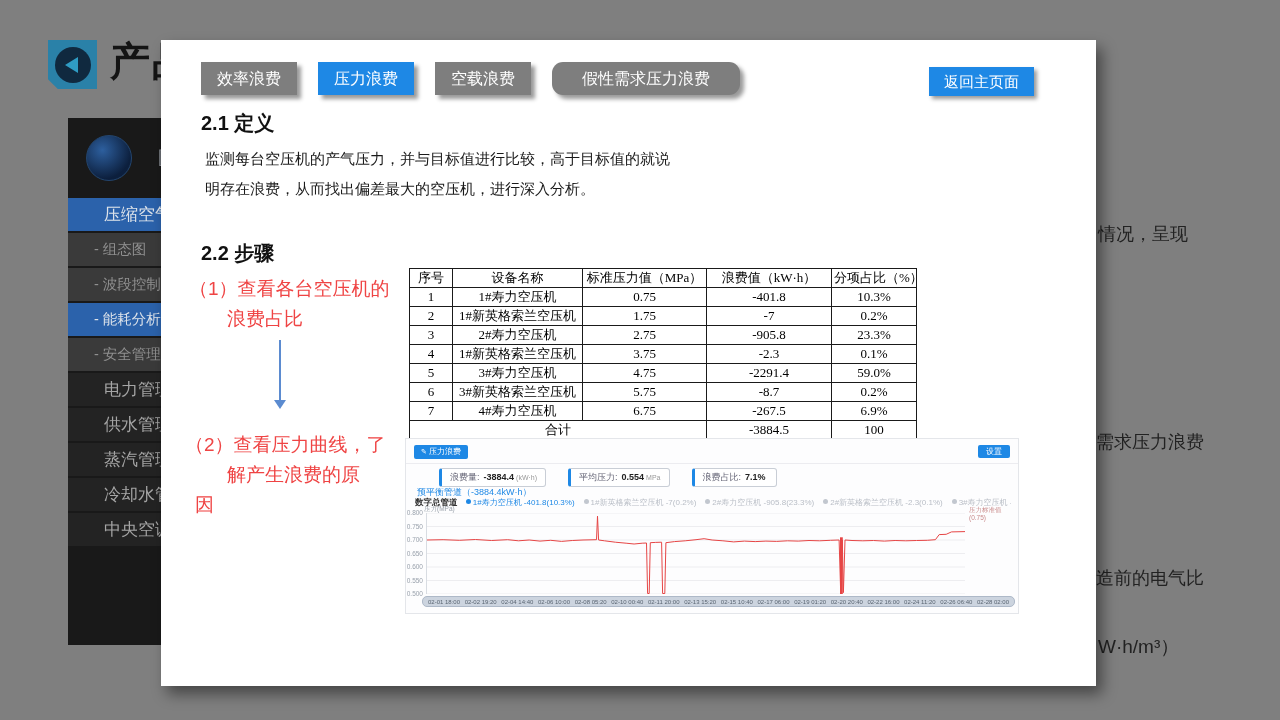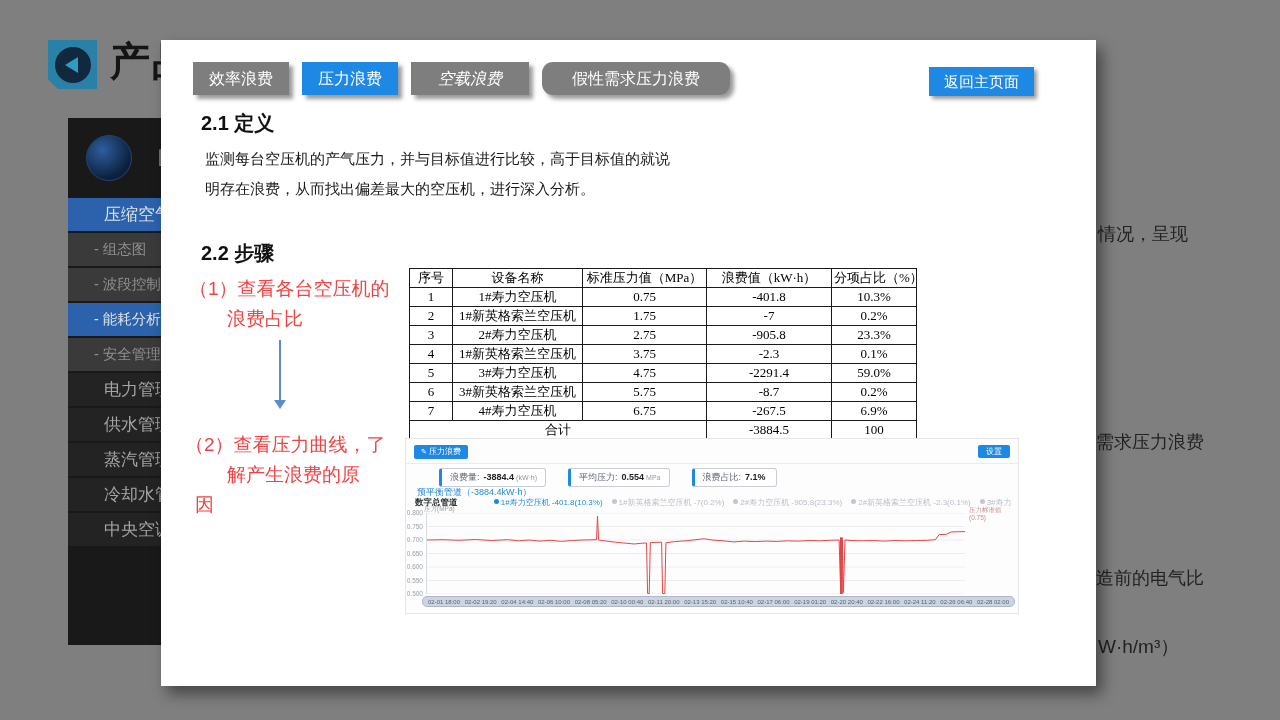--- a/index.html
+++ b/index.html
@@ -21,26 +21,26 @@
   .sb-head{height:80px;display:flex;align-items:center;padding-left:18px;}
   .sb-logo{width:44px;height:44px;border-radius:50%;background:radial-gradient(circle at 35% 32%,#2d5f9e,#0c1f3d 70%);border:1px solid #23456e;}
   .sb-logo-text{color:#8a8f96;font-size:20px;margin-left:26px;}
   .sb-item{height:33px;margin-bottom:2px;display:flex;align-items:center;color:#a5a5a5;background:#232323;padding-left:36px;font-size:17px;}
   .sb-item.sub{background:#3a3a3a;padding-left:26px;font-size:14.5px;color:#8f8f8f;}
   .sb-item.active{background:#2b62ab;color:#dde3ea;}
 
   
   .panel{position:absolute;left:161px;top:40px;width:935px;height:646px;background:#ffffff;
     box-shadow:6px 8px 14px rgba(0,0,0,0.45);}
-  .tabs{position:absolute;left:32px;top:22px;display:flex;}
+  .tabs{position:absolute;left:40px;top:22px;display:flex;gap:8px;}
   .tab{height:33px;line-height:33px;text-align:center;background:#7e7e7e;color:#fff;font-size:16px;
     margin-right:13px;box-shadow:4px 4px 4px rgba(0,0,0,0.4);cursor:pointer;}
   .tab:nth-of-type(1){width:96px;}
   .tab:nth-of-type(2){width:96px;}
-  .tab:nth-of-type(3){width:118px;font-style:italic;}
+  .tab:nth-of-type(3){width:96px;}
   .tab:nth-of-type(4){width:188px;border-radius:11px;}
   .tab.active{background:#1e88e5;}
   .btn-home{position:absolute;left:768px;top:27px;width:105px;height:29px;background:#1e88e5;color:#fff;
     font-size:15px;text-align:center;line-height:29px;box-shadow:3px 3px 4px rgba(0,0,0,0.4);cursor:pointer;}
 
   .h-def{position:absolute;left:40px;top:70px;font-size:20px;font-weight:bold;color:#111;}
   .def-line{position:absolute;left:44px;font-size:15px;color:#1a1a1a;white-space:nowrap;}
   .h-steps{position:absolute;left:40px;top:200px;font-size:20px;font-weight:bold;color:#111;}
   .step-text{position:absolute;font-size:19px;color:#ef4444;white-space:nowrap;}
   .arrow-line{position:absolute;left:118px;top:300px;width:2px;height:62px;background:#5b8bd0;}
@@ -60,21 +60,21 @@
   .ss-stats{position:absolute;left:9px;top:29px;display:flex;gap:22px;padding-left:24px;}
   .ss-stat{border:1px solid #c9ced6;border-left:3px solid #1e88e5;border-radius:3px;padding:2px 8px;font-size:9px;display:flex;align-items:baseline;background:#fff;}
   .ss-stat .lab{color:#667;}
   .ss-stat .val{color:#222;font-weight:bold;margin-left:4px;}
   .ss-stat .unit{color:#999;font-size:7px;margin-left:2px;}
   .ss-link{position:absolute;left:11px;top:47px;font-size:9px;color:#1e88e5;cursor:pointer;}
   .ss-legend{position:absolute;left:9px;top:58px;width:596px;font-size:8px;color:#b9bec6;white-space:nowrap;overflow:hidden;}
   .ss-legend .lg-title{color:#333;font-weight:bold;margin-right:6px;font-size:8.5px;}
   .ss-legend .lg-item{margin-right:9px;}
   .ss-legend .lg-item .dot{display:inline-block;width:5px;height:5px;border-radius:50%;background:#c2c7cf;margin-right:2px;vertical-align:1px;}
-  .ss-legend .lg-item.active{color:#1e88e5;margin-left:28px;}
+  .ss-legend .lg-item.active{color:#1e88e5;}
   .ss-legend .lg-item.active .dot{background:#1e88e5;}
   .ss-ylabel{position:absolute;left:18px;top:66px;font-size:6.5px;color:#98a0aa;}
   .ss-yticks{position:absolute;left:0;top:74px;width:18px;height:81px;}
   .ss-yticks span{position:absolute;right:1px;font-size:6.5px;color:#9aa2ac;line-height:6px;}
   .ss-plot{position:absolute;left:20px;top:74px;width:538px;height:81px;border-left:1px solid #d8dce2;}
   .ss-anno{position:absolute;left:563px;top:67px;font-size:6.5px;color:#c98a8a;line-height:8px;}
   .ss-band{position:absolute;left:16px;top:157px;width:593px;height:11px;background:#ccd4df;border:1px solid #aeb9c8;border-radius:5px;
     display:flex;justify-content:space-between;align-items:center;padding:0 5px;box-sizing:border-box;overflow:hidden;}
   .ss-band span{font-size:6px;color:#5a6572;white-space:nowrap;}
 </style>

